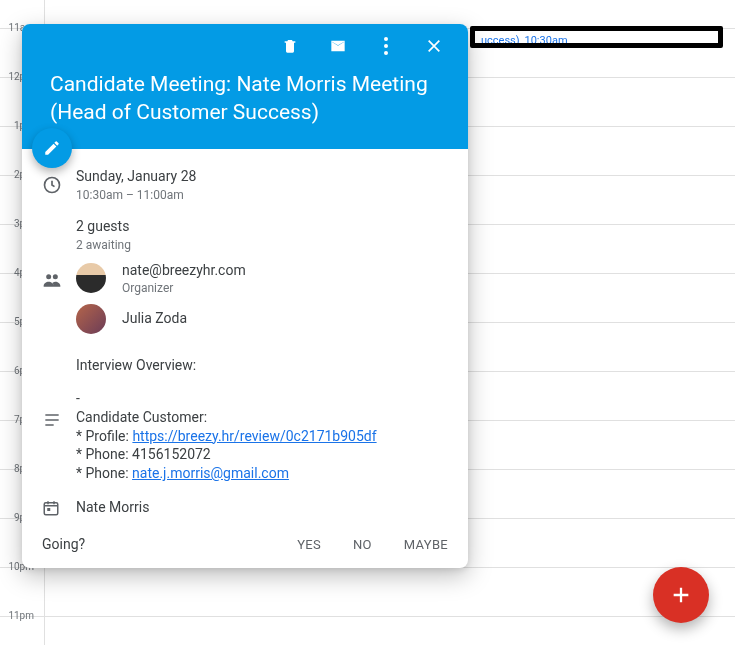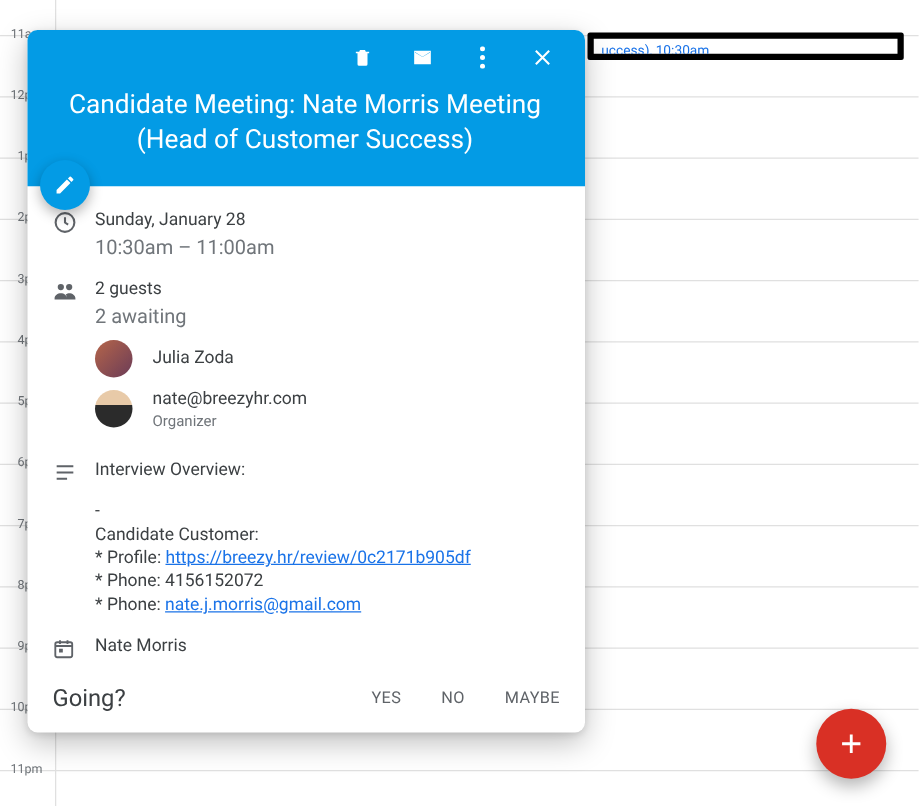--- a/index.html
+++ b/index.html
@@ -67,21 +67,20 @@
     border-radius: 8px;
     box-shadow: 0 8px 24px rgba(0,0,0,0.25), 0 2px 6px rgba(0,0,0,0.1);
     overflow: visible;
   }
   .card-header {
     background: #039be5;
     color: #fff;
     padding: 12px 20px 22px 28px;
     border-radius: 8px 8px 0 0;
     position: relative;
-    text-align: center;
   }
   .header-actions {
     display: flex;
     justify-content: flex-end;
     gap: 28px;
     margin-bottom: 14px;
     padding-right: 4px;
   }
   .header-actions .icon-btn {
     width: 20px; height: 20px;
@@ -108,40 +107,40 @@
     display: flex;
     align-items: center; justify-content: center;
     cursor: pointer;
     z-index: 5;
   }
   .card-body {
     padding: 18px 20px 4px 20px;
   }
   .row {
     display: flex;
-    align-items: flex-start;
+    align-items: center;
     margin-bottom: 14px;
   }
   .row-icon {
     width: 34px;
     flex: 0 0 34px;
     color: #5f6368;
     display: flex;
     justify-content: flex-start;
     padding-top: 1px;
   }
   .row-content {
     flex: 1;
     font-size: 14px;
     color: #3c4043;
     line-height: 1.35;
   }
   .row-content .sub {
     color: #70757a;
-    font-size: 16px;
+    font-size: 12px;
     margin-top: 1px;
   }
   .guests-list { margin-top: 8px; }
   .guest {
     display: flex;
     align-items: center;
     margin-bottom: 8px;
   }
   .avatar {
     width: 30px; height: 30px;
@@ -154,21 +153,21 @@
   .guest-info { font-size: 14px; }
   .guest-info .sub { font-size: 12px; color:#70757a; margin-top:0px; }
   .desc a { color:#1a73e8; text-decoration: underline; word-break: break-all; }
   .card-footer {
     display: flex;
     align-items: center;
     justify-content: space-between;
     padding: 14px 20px 16px 20px;
     border-top: 0;
   }
-  .going-label { font-size: 19px; color:#3c4043; }
+  .going-label { font-size: 14px; color:#3c4043; }
   .rsvp-buttons { display:flex; gap: 32px; }
   .rsvp-buttons span {
     font-size: 13px;
     color:#5f6368;
     letter-spacing: 0.3px;
     cursor: pointer;
   }
   
   .add-fab {
     position: absolute;
@@ -284,30 +283,30 @@
             <circle cx="8" cy="8" r="3"></circle>
             <circle cx="16" cy="8" r="3"></circle>
             <path d="M2 19c0-3 3-5 6-5s6 2 6 5v1H2v-1zm12 0c0-1.5-.5-2.8-1.4-3.8C14 14.4 15 14 16 14c3 0 6 2 6 5v1h-8v-1z"></path>
           </svg>
       </div>
       <div class="row-content">
         <div>2 guests</div>
         <div class="sub">2 awaiting</div>
         <div class="guests-list">
           <div class="guest">
-            <div class="avatar two"></div>
-            <div class="guest-info">
-              <div>Julia Zoda</div>
-            </div>
-          </div>
-          <div class="guest">
             <div class="avatar one"></div>
             <div class="guest-info">
               <div>nate@breezyhr.com</div>
               <div class="sub">Organizer</div>
+            </div>
+          </div>
+          <div class="guest">
+            <div class="avatar two"></div>
+            <div class="guest-info">
+              <div>Julia Zoda</div>
             </div>
           </div>
         </div>
       </div>
     </div>
 
     <div class="row">
       <div class="row-icon">
         <svg width="20" height="20" viewBox="0 0 24 24" fill="none" stroke="#5f6368" stroke-width="2">
             <path d="M4 6h16M4 12h16M4 18h10"></path>

